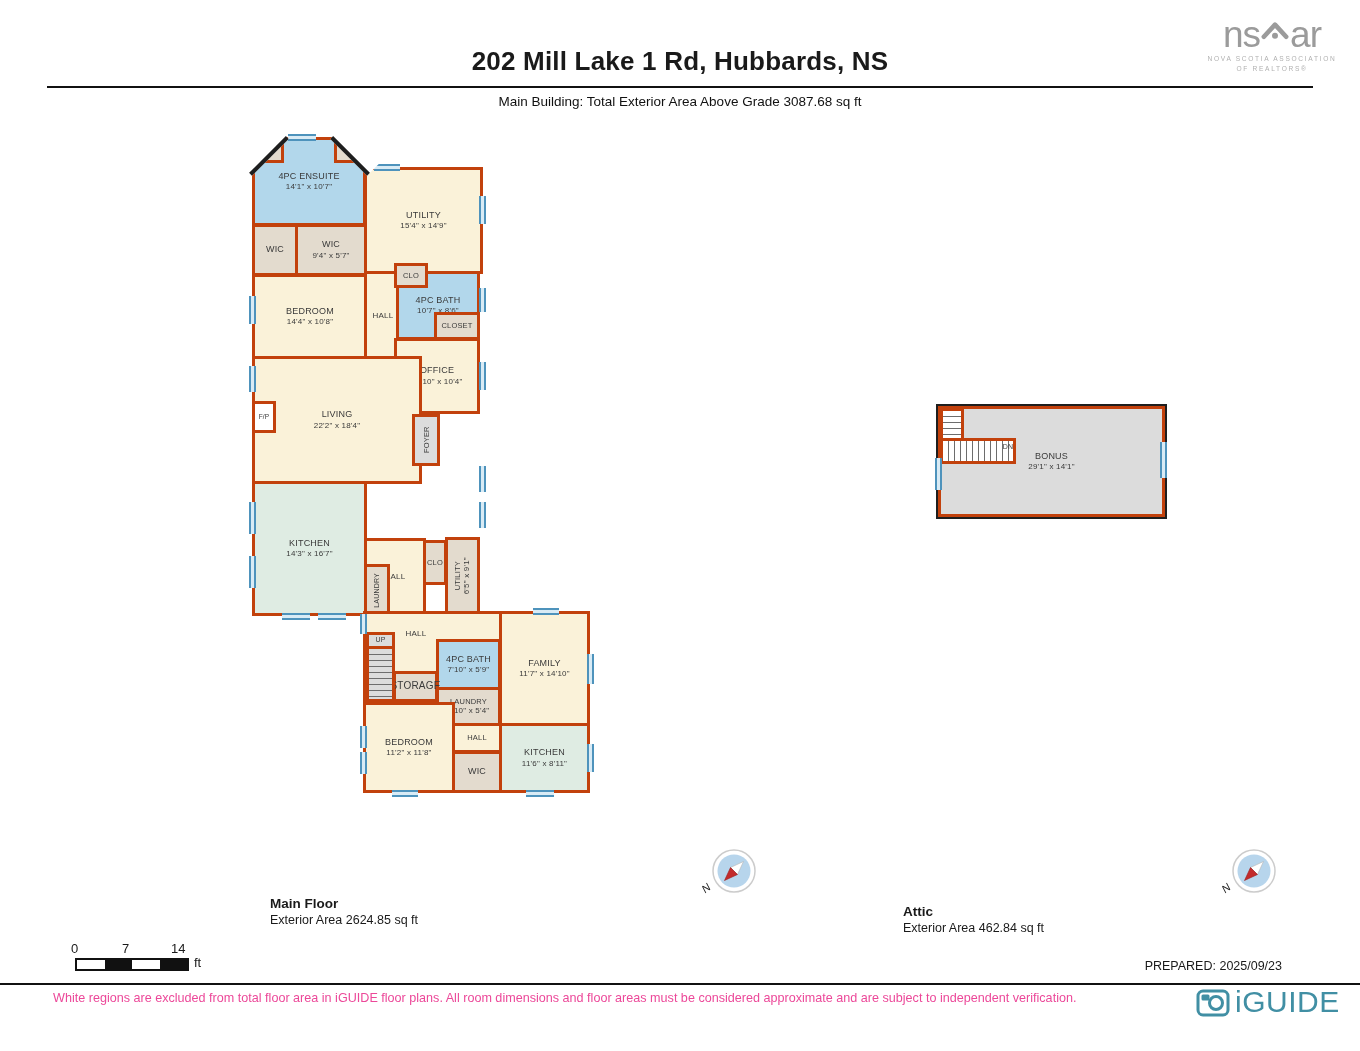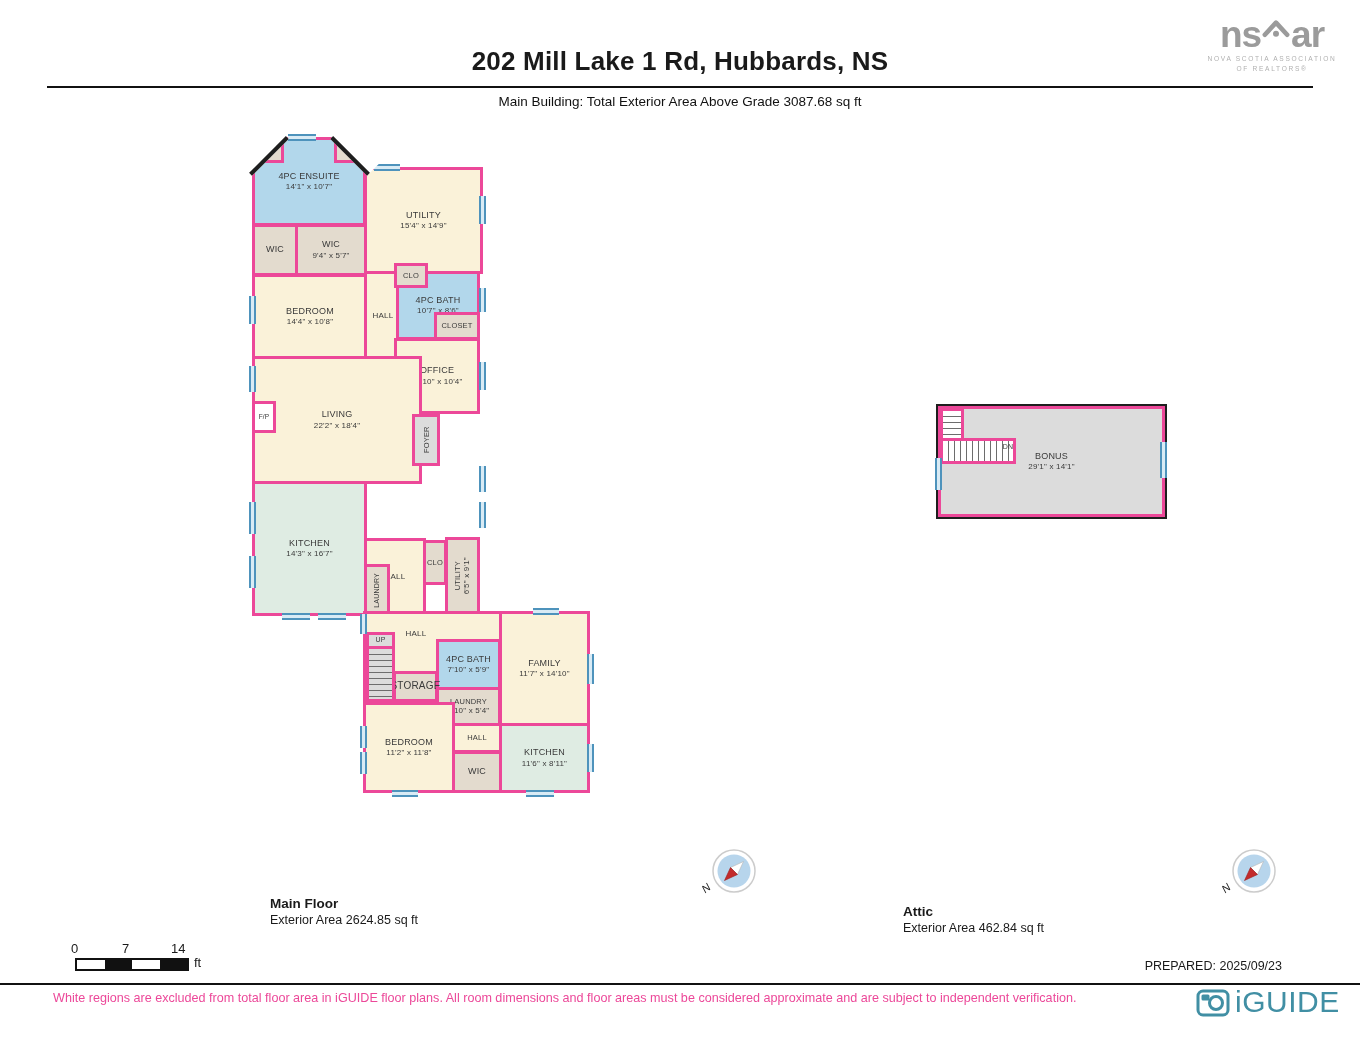--- a/index.html
+++ b/index.html
@@ -5,25 +5,25 @@
   html,body{margin:0;padding:0;background:#e8e8e8;}
   .page{position:relative;width:1360px;height:1051px;background:#ffffff;overflow:hidden;
         font-family:"Liberation Sans","DejaVu Sans",sans-serif;color:#1a1a1a;}
   
   .title{position:absolute;left:0;top:46px;width:100%;text-align:center;
          font-size:26px;font-weight:bold;letter-spacing:.2px;}
   .subtitle{position:absolute;left:0;top:94px;width:100%;text-align:center;font-size:13.5px;color:#111;}
   .hrule{position:absolute;background:#111;}
   
   .nsar{position:absolute;right:18px;top:18px;width:140px;text-align:center;color:#9b9b9b;}
-  .nsar .word{font-size:37px;font-weight:bold;letter-spacing:-1px;line-height:34px;display:flex;justify-content:center;}
+  .nsar .word{font-size:37px;font-weight:normal;letter-spacing:-1px;line-height:34px;display:flex;align-items:center;justify-content:center;}
   .nsar .cap{font-size:6.6px;letter-spacing:1.7px;color:#b0b0b0;margin-top:3px;}
   .nsar svg{margin:0 1px 4px 1px;}
   
-  .room{position:absolute;box-sizing:border-box;border:3px solid #ec4899;
+  .room{position:absolute;box-sizing:border-box;border:3px solid #c2410c;
         display:flex;align-items:center;justify-content:center;overflow:visible;}
   .room.bare{border:none;background:transparent;}
   .lbl{font-size:8px;color:#3a3a3a;text-align:center;line-height:1.25;letter-spacing:.2px;}
   .lbl .rn{display:block;white-space:nowrap;font-size:9px;}
   .lbl .rd{display:block;white-space:nowrap;font-size:8px;}
   .room.v .lbl{transform:rotate(-90deg);}
   .treads{position:absolute;left:0;top:14px;right:0;bottom:0;}
   .room.nolbl .treads{top:0;}
   .st-h{background:repeating-linear-gradient(180deg,rgba(0,0,0,0) 0 5px,#6d6d6d 5px 6px);}
   .st-v{background:repeating-linear-gradient(90deg,rgba(0,0,0,0) 0 5px,#6d6d6d 5px 6px);}

